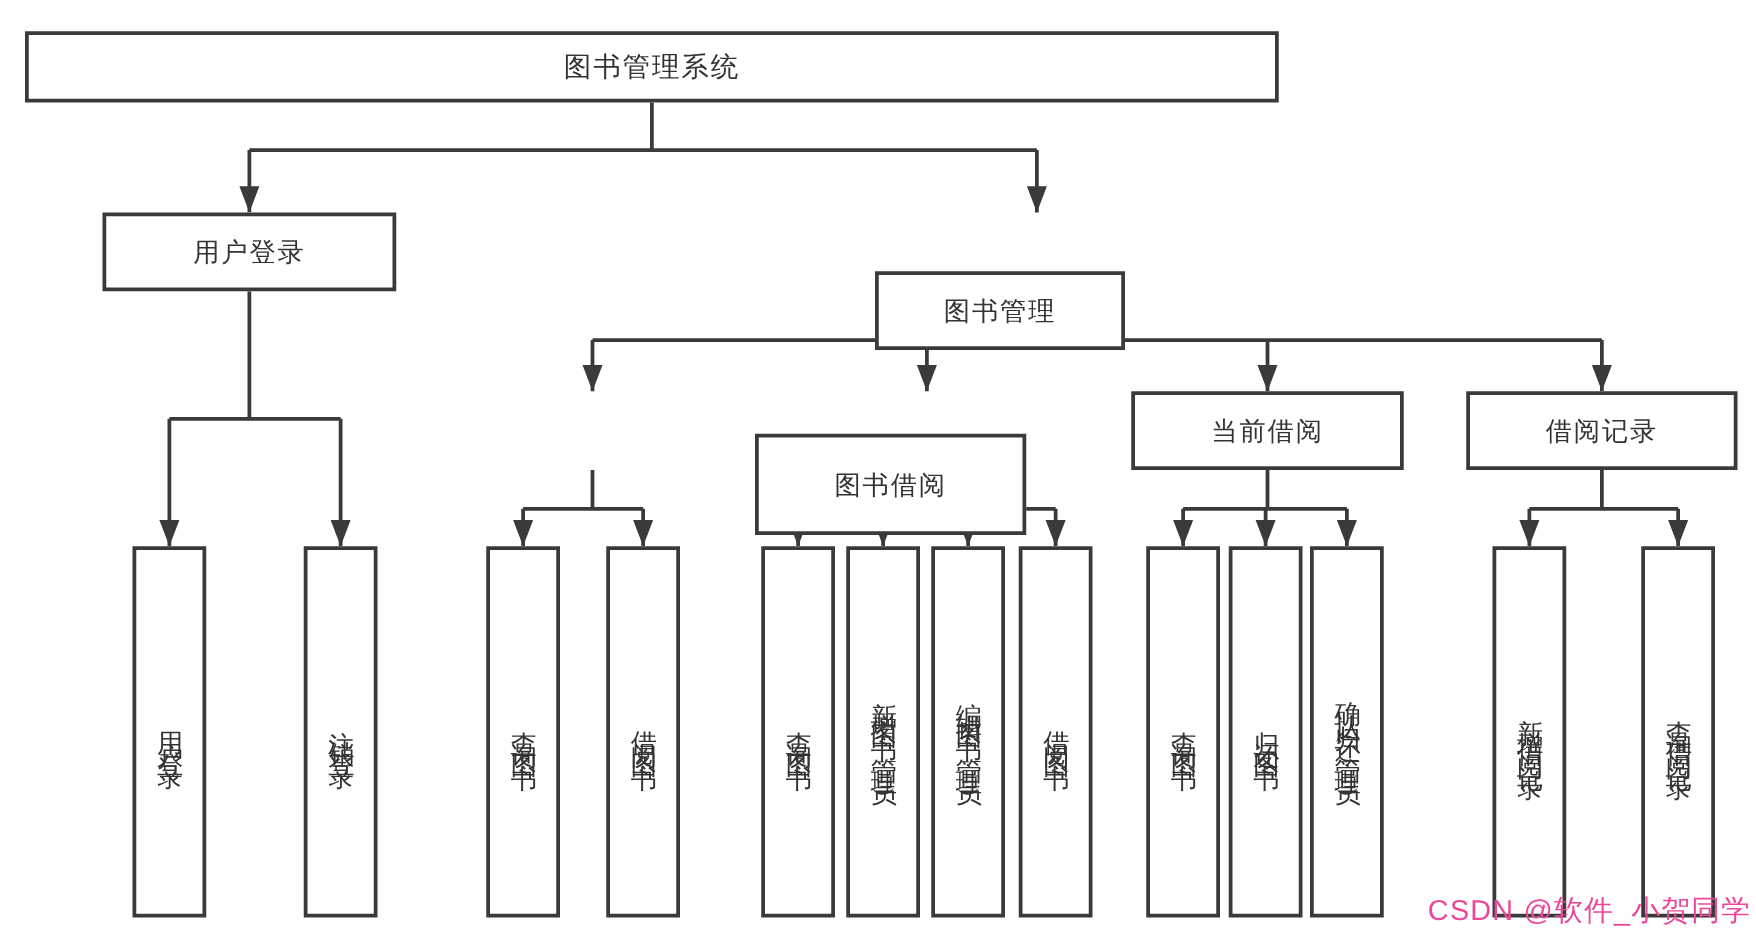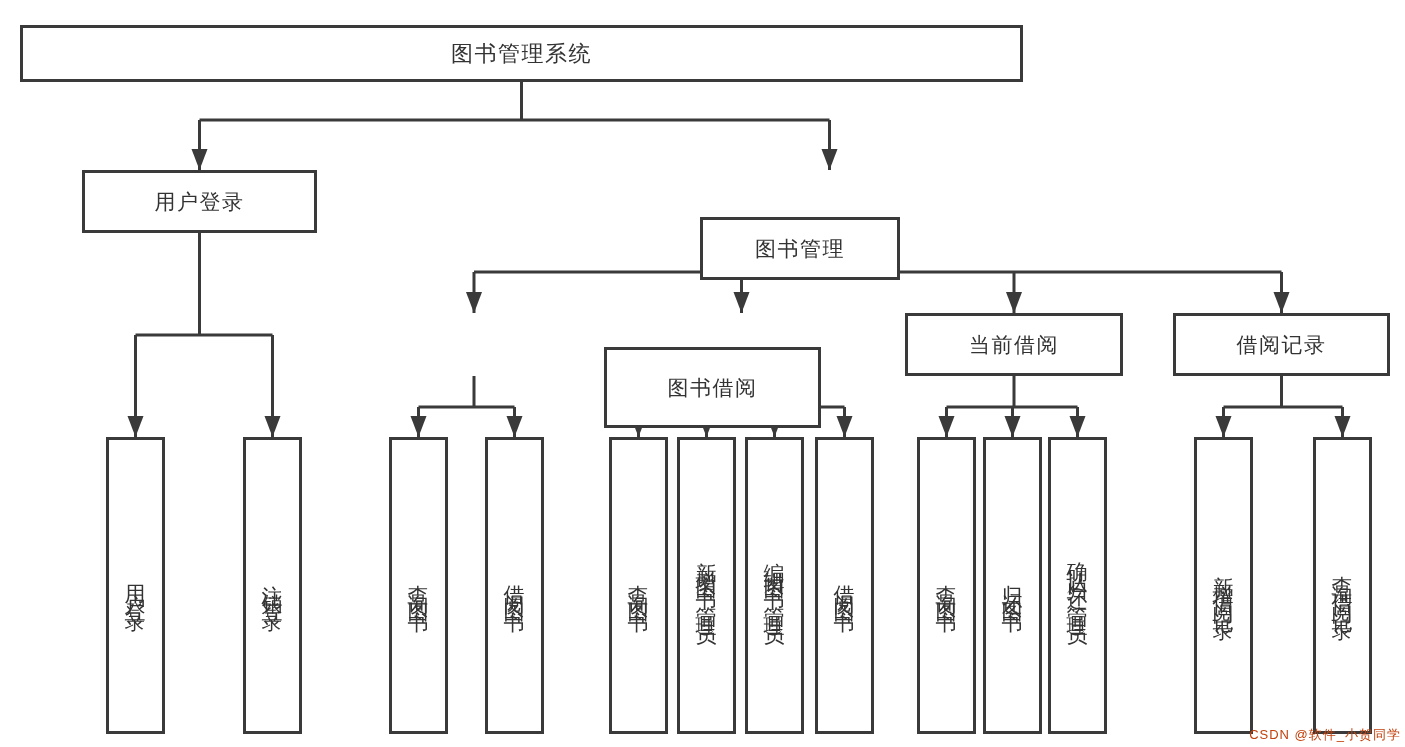--- a/index.html
+++ b/index.html
@@ -29,22 +29,22 @@
   .leaf-node .label {
     writing-mode: vertical-rl;
     text-orientation: mixed;
     letter-spacing: 9px;
     line-height: 1;
   }
   .watermark {
     position: absolute;
     right: 4px;
     bottom: 3px;
-    font-size: 13px;
-    color: #c2410c;
+    font-size: 23px;
+    color: #ec4899;
     letter-spacing: 1px;
     white-space: nowrap;
   }
 </style>
 </head>
 <body>
 
 <div class="canvas">
 
   <svg class="connectors" width="1405" height="747" viewBox="0 0 1405 747" xmlns="http://www.w3.org/2000/svg">

